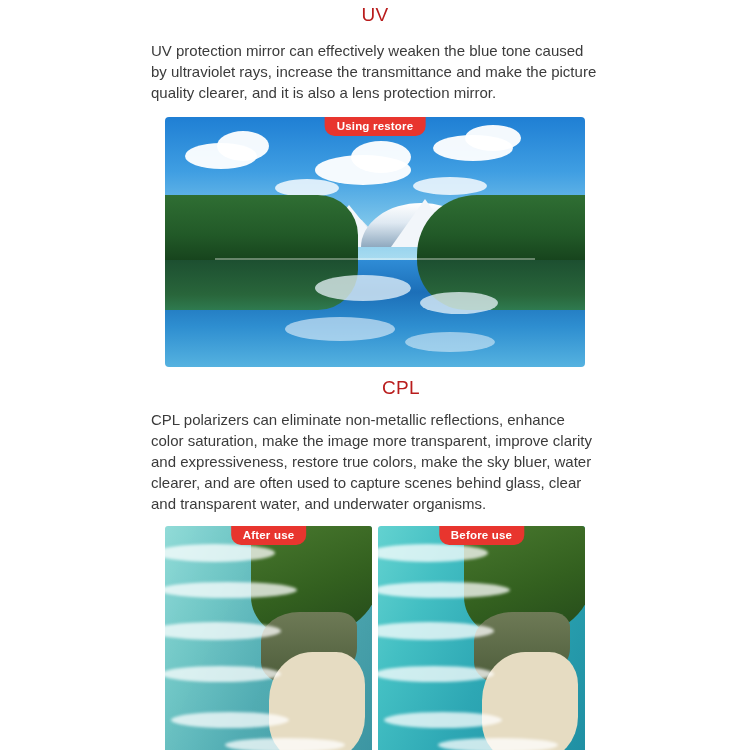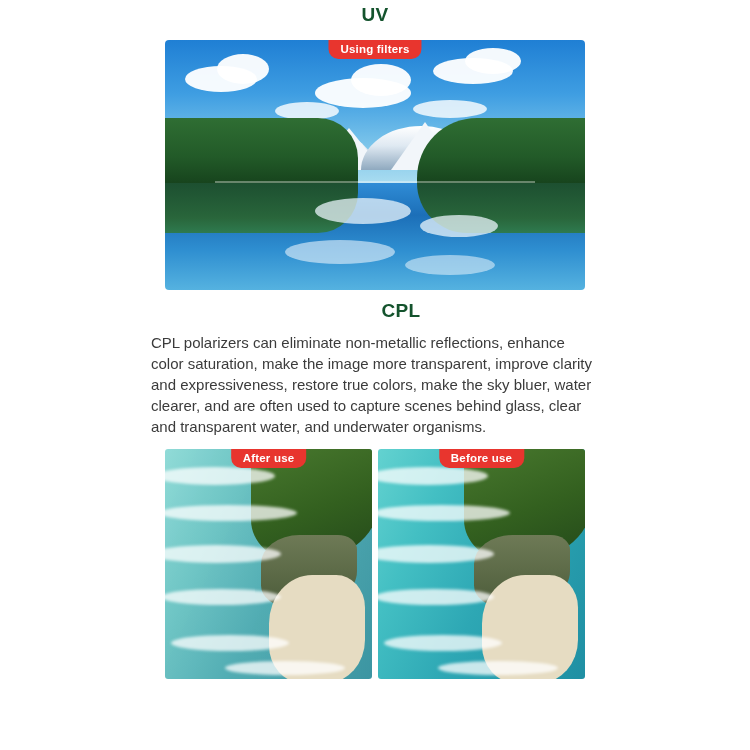--- a/index.html
+++ b/index.html
@@ -16,22 +16,22 @@
     position: relative;
     width: 750px;
     height: 750px;
     background: #ffffff;
   }
 
   
   .section-title {
     text-align: center;
     font-size: 19px;
-    font-weight: bold;
-    color: #14532d;
+    font-weight: normal;
+    color: #b91c1c;
     letter-spacing: 0.3px;
   }
   #uv-title { margin: 4px 0 14px 0; }
   #cpl-title { margin: 10px 0 10px 8px; padding-left: 44px; }
 
   
   .body-text {
     width: 448px;
     margin: 0 auto;
     font-size: 15px;
@@ -183,23 +183,24 @@
   
   .sr { position:absolute; width:1px; height:1px; overflow:hidden; clip:rect(0 0 0 0); }
 </style>
 </head>
 <body>
 
 <div class="page">
 
   <h2 id="uv-title" class="section-title">UV</h2>
 
+  <p class="body-text">UV protection mirror can effectively weaken the blue tone caused by ultraviolet rays, increase the transmittance and make the picture quality clearer, and it is also a lens protection mirror.</p>
 
   <div class="figure uv">
-    <div class="badge">Using filters</div>
+    <div class="badge">Using restore</div>
 
     <div class="scene">
       <div class="sky"></div>
 
       <div class="cloud" style="left:20px;top:26px;width:72px;height:26px;"></div>
       <div class="cloud" style="left:52px;top:14px;width:52px;height:30px;"></div>
       <div class="cloud" style="left:150px;top:38px;width:96px;height:30px;"></div>
       <div class="cloud" style="left:186px;top:24px;width:60px;height:32px;"></div>
       <div class="cloud" style="left:268px;top:18px;width:80px;height:26px;"></div>
       <div class="cloud" style="left:300px;top:8px;width:56px;height:26px;"></div>

